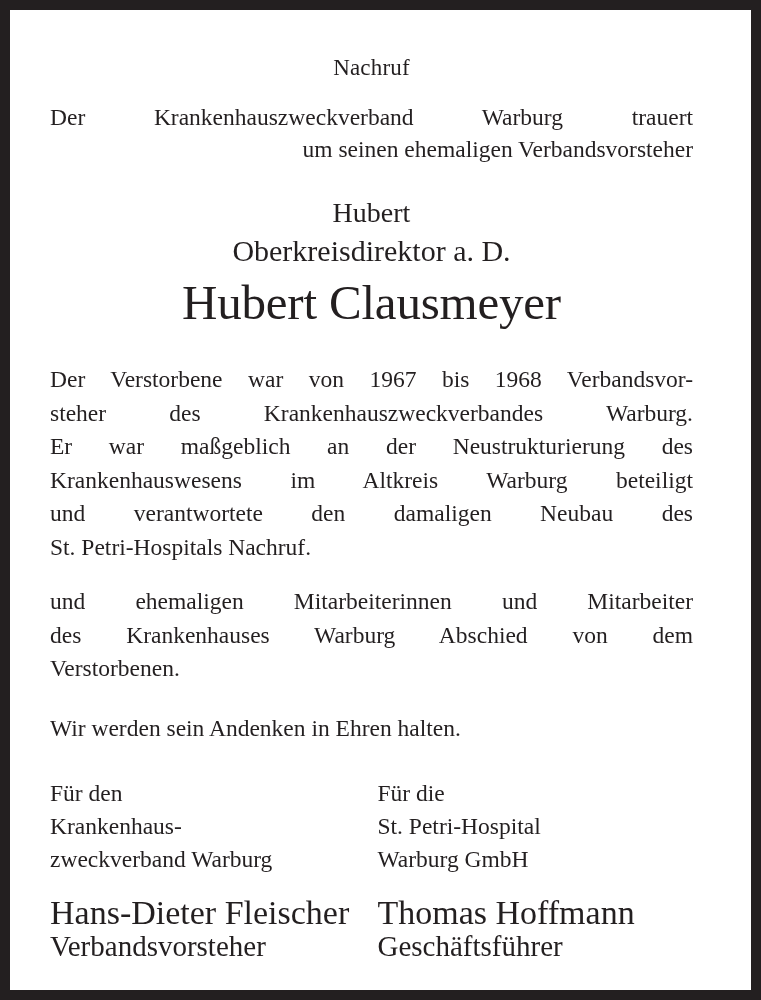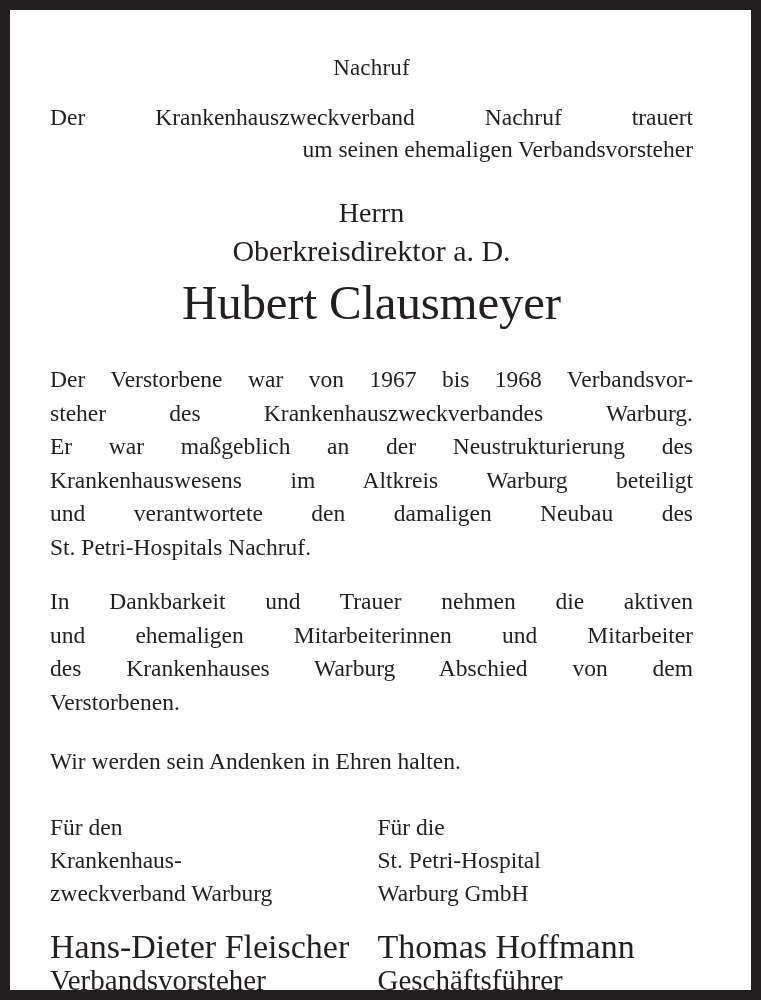--- a/index.html
+++ b/index.html
@@ -136,43 +136,42 @@
 </style>
 </head>
 <body>
 
 <div class="notice">
   <div class="inner">
 
     <div class="nachruf">Nachruf</div>
 
     <div class="intro">
-      <span class="ln" style="display:block;text-align-last:justify;">Der Krankenhauszweckverband Nachruf trauert</span>
+      <span class="ln" style="display:block;text-align-last:justify;">Der Krankenhauszweckverband Warburg trauert</span>
       <span class="lastline" style="display:block;">um seinen ehemaligen Verbandsvorsteher</span>
     </div>
 
     <div class="honorific">
-      <div class="herrn">Herrn</div>
+      <div class="herrn">Hubert</div>
       <div class="title-line">Oberkreisdirektor a. D.</div>
       <div class="fullname">Hubert Clausmeyer</div>
     </div>
 
     <div class="body">
 
       <p>
         <span class="ln">Der Verstorbene war von 1967 bis 1968 Verbandsvor-</span>
         <span class="ln">steher des Krankenhauszweckverbandes Warburg.</span>
         <span class="ln">Er war maßgeblich an der Neustrukturierung des</span>
         <span class="ln">Krankenhauswesens im Altkreis Warburg beteiligt</span>
         <span class="ln">und verantwortete den damaligen Neubau des</span>
         <span class="ln last">St. Petri-Hospitals Nachruf.</span>
       </p>
 
       <p>
-        <span class="ln">In Dankbarkeit und Trauer nehmen die aktiven</span>
         <span class="ln">und ehemaligen Mitarbeiterinnen und Mitarbeiter</span>
         <span class="ln">des Krankenhauses Warburg Abschied von dem</span>
         <span class="ln last">Verstorbenen.</span>
       </p>
     </div>
 
     <div class="closing">Wir werden sein Andenken in Ehren halten.</div>
 
     <div class="signatures">
 

